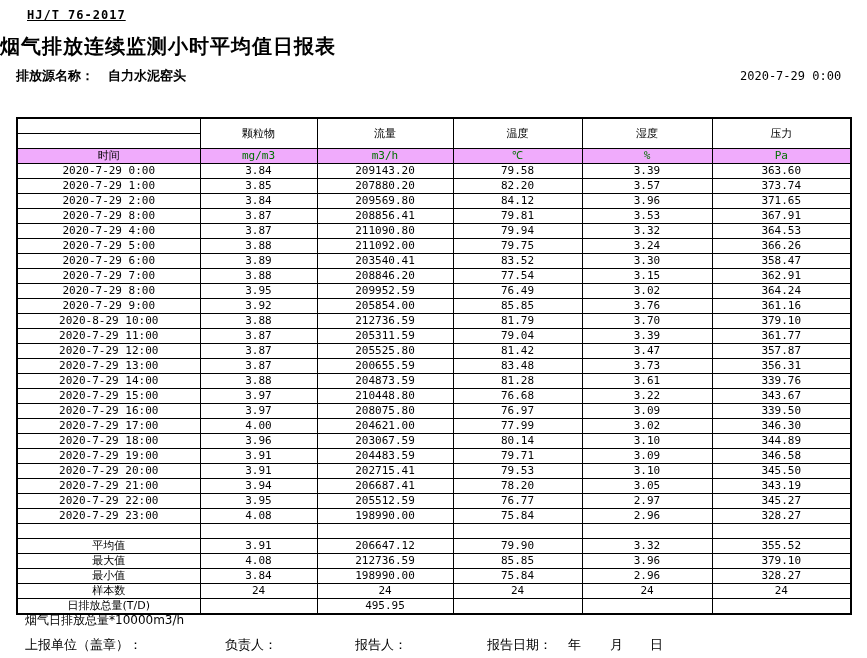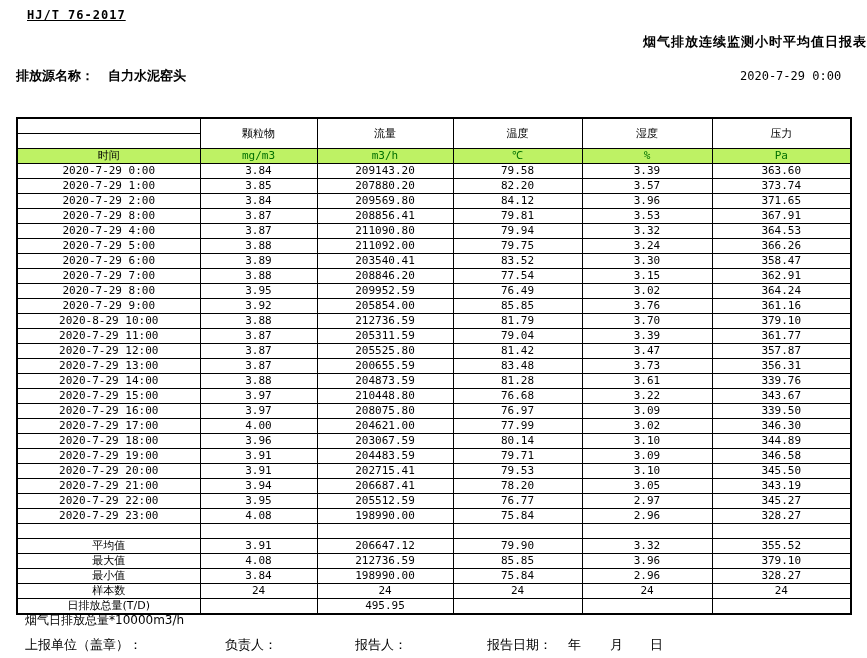--- a/index.html
+++ b/index.html
@@ -7,22 +7,22 @@
     width:867px;height:658px;position:relative;background:#ffffff;
     font-family:"DejaVu Sans", sans-serif;color:#000;
   }
   #standard-code{
     position:absolute;left:27px;top:8px;
     font-size:12px;font-weight:bold;letter-spacing:1px;
     font-family:"DejaVu Sans Mono", monospace;
     text-decoration:underline;
   }
   #report-title{
-    position:absolute;left:0;top:33px;width:100%;text-align:right;
-    font-size:13px;font-weight:bold;letter-spacing:1px;
+    position:absolute;left:0;top:33px;width:100%;text-align:left;
+    font-size:20px;font-weight:bold;letter-spacing:1px;
   }
   #source-line{
     position:absolute;left:16px;top:67px;font-size:13px;font-weight:bold;text-align:right;
   }
   #source-line .src-name{margin-left:14px;}
   #report-datetime{
     position:absolute;left:740px;top:69px;font-size:12px;
     font-family:"DejaVu Sans Mono", monospace;
   }
   #report-table{
@@ -33,21 +33,21 @@
   #report-table td{
     border:1px solid #000;text-align:center;vertical-align:middle;
     padding:0;overflow:hidden;white-space:nowrap;
     font-size:11px;height:14px;line-height:14px;
     font-family:"DejaVu Sans Mono", monospace;
   }
   #report-table td.cjk{font-family:"DejaVu Sans", sans-serif;}
   tr.hdr-sub td{height:13px;}
   td.pollutant-hd{font-size:12px;font-family:"DejaVu Sans", sans-serif;}
   tr.unit-row td{
-    background:#bef264;color:#007000;height:15px;line-height:15px;
+    background:#f0abfc;color:#007000;height:15px;line-height:15px;
   }
   tr.unit-row td.time-hd{color:#000;font-family:"DejaVu Sans", sans-serif;font-size:12px;}
   tr.blank-row td{height:16px;}
   tr.summary-row td{height:14px;}
   #footer-note{
     position:absolute;left:25px;top:612px;font-size:12px;
   }
   #signature-row{position:absolute;left:0;top:636px;width:686px;height:16px;font-size:13px;}
   #signature-row span{position:absolute;top:0;}
   #sig-unit{left:25px;}

